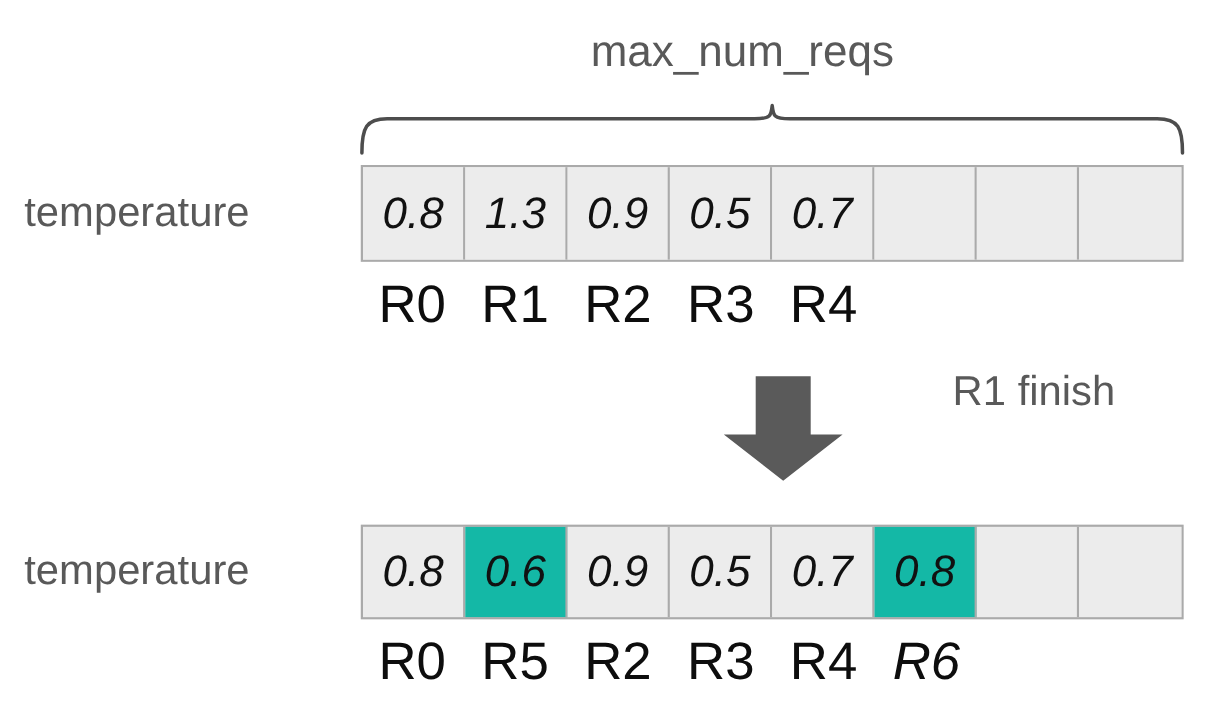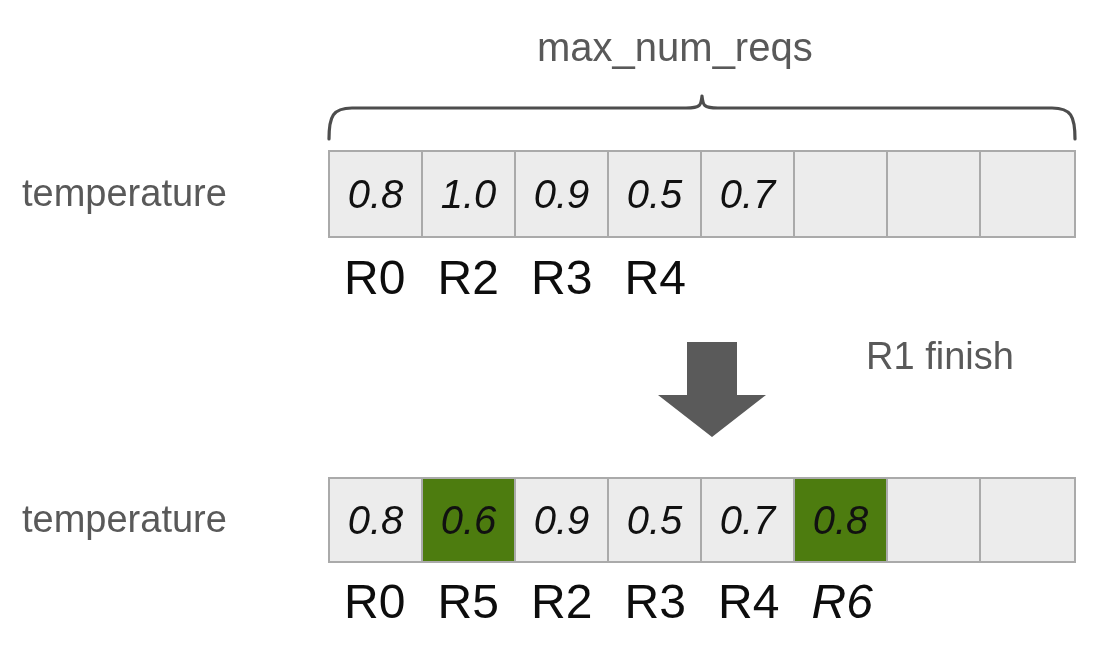--- a/index.html
+++ b/index.html
@@ -65,21 +65,21 @@
     background: #ececec;
     display: flex;
     align-items: center;
     justify-content: center;
     font-size: 40px;
     color: #111111;
     font-family: "Liberation Sans", sans-serif;
     font-style: italic;
   }
   .cell:last-child { border-right: none; }
-  .cell.hl { background: #4d7c0f; }
+  .cell.hl { background: #14b8a6; }
 
   
   .idx-row {
     position: absolute;
     display: flex;
   }
   .idx {
     font-size: 48px;
     line-height: 40px;
     color: #0d0d0d;
@@ -113,31 +113,32 @@
                C703,105 703,108 718,108
                L1052,108
                C1071,108 1075,116 1075,139" fill="none" stroke="#4d4d4d" stroke-width="3.2" stroke-linecap="round" stroke-linejoin="round"></path>
     </g>
   </svg>
 
   <div class="row-label" style="left:22px; top:174px;">temperature</div>
 
   <div class="array" id="array-row-0" style="left:328px; top:150px; width:748px; height:88px;">
       <div class="cell" style="width: 12.5%; flex: 0 0 12.5%;">0.8</div>
-      <div class="cell" style="width: 12.5%; flex: 0 0 12.5%;">1.0</div>
+      <div class="cell" style="width: 12.5%; flex: 0 0 12.5%;">1.3</div>
       <div class="cell" style="width: 12.5%; flex: 0 0 12.5%;">0.9</div>
       <div class="cell" style="width: 12.5%; flex: 0 0 12.5%;">0.5</div>
       <div class="cell" style="width: 12.5%; flex: 0 0 12.5%;">0.7</div>
       <div class="cell" style="width: 12.5%; flex: 0 0 12.5%;"></div>
       <div class="cell" style="width: 12.5%; flex: 0 0 12.5%;"></div>
       <div class="cell" style="width: 12.5%; flex: 0 0 12.5%;"></div>
     </div>
 
   <div class="idx-row" id="idx-row-0" style="left:328px; top:258px; width:748px;">
       <div class="idx" style="width: 12.5%; flex: 0 0 12.5%;">R0</div>
+      <div class="idx" style="width: 12.5%; flex: 0 0 12.5%;">R1</div>
       <div class="idx" style="width: 12.5%; flex: 0 0 12.5%;">R2</div>
       <div class="idx" style="width: 12.5%; flex: 0 0 12.5%;">R3</div>
       <div class="idx" style="width: 12.5%; flex: 0 0 12.5%;">R4</div>
       <div class="idx" style="width: 12.5%; flex: 0 0 12.5%;"></div>
       <div class="idx" style="width: 12.5%; flex: 0 0 12.5%;"></div>
       <div class="idx" style="width: 12.5%; flex: 0 0 12.5%;"></div>
     </div>
 
   <svg class="overlay" viewBox="0 0 1110 656" xmlns="http://www.w3.org/2000/svg">
     <g>

